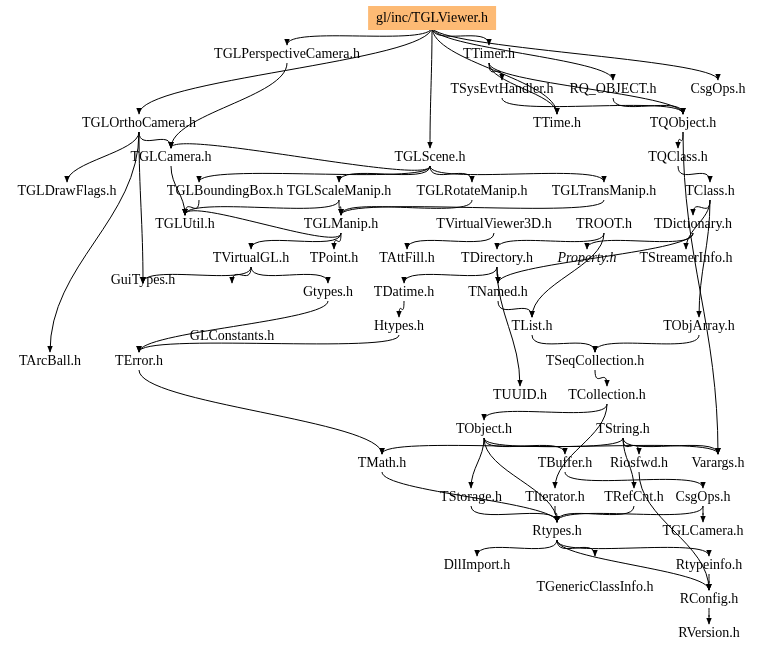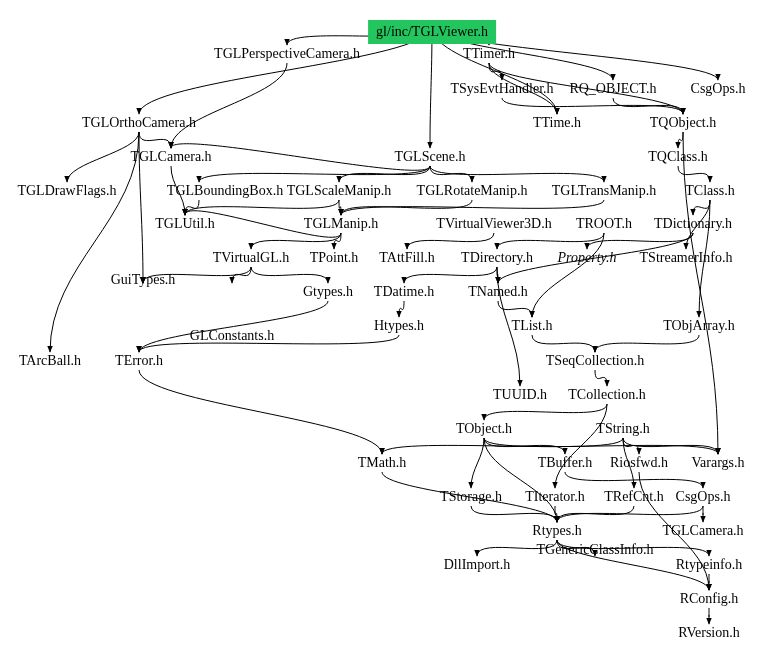--- a/index.html
+++ b/index.html
@@ -106,21 +106,21 @@
         <path d="M557,540 C557,560 595,536 595,556" class="edge" stroke="#000000" marker-end="url(#arrow)"></path>
         <path d="M557,540 C557,560 709,536 709,556" class="edge" stroke="#000000" marker-end="url(#arrow)"></path>
         <path d="M557,540 C557,560 709,570 709,590" class="edge" stroke="#000000" marker-end="url(#arrow)"></path>
         <path d="M709,574 C709,594 709,570 709,590" class="edge" stroke="#000000" marker-end="url(#arrow)"></path>
         <path d="M709,608 C709,628 709,604 709,624" class="edge" stroke="#000000" marker-end="url(#arrow)"></path>
         <path d="M639,472 C639,519.2 709,542.8 709,590" class="edge" stroke="#000000" marker-end="url(#arrow)"></path>
       </g>
   </svg>
 
   <div id="node-layer">
-      <div class="node root" style="left: 432px; top: 32px; background: #22c55e;">gl/inc/TGLViewer.h</div>
+      <div class="node root" style="left: 432px; top: 18px; background: #fdba74;">gl/inc/TGLViewer.h</div>
       <div class="node" style="left: 287px; top: 54px;">TGLPerspectiveCamera.h</div>
       <div class="node" style="left: 489px; top: 54px;">TTimer.h</div>
       <div class="node" style="left: 502px; top: 89px;">TSysEvtHandler.h</div>
       <div class="node" style="left: 613px; top: 89px;">RQ_OBJECT.h</div>
       <div class="node" style="left: 718px; top: 89px;">CsgOps.h</div>
       <div class="node" style="left: 139px; top: 123px;">TGLOrthoCamera.h</div>
       <div class="node" style="left: 557px; top: 123px;">TTime.h</div>
       <div class="node" style="left: 683px; top: 123px;">TQObject.h</div>
       <div class="node" style="left: 171px; top: 157px; font-family: Liberation Serif, serif;">TGLCamera.h</div>
       <div class="node" style="left: 430px; top: 157px;">TGLScene.h</div>
@@ -161,18 +161,18 @@
       <div class="node" style="left: 565px; top: 463px;">TBuffer.h</div>
       <div class="node" style="left: 639px; top: 463px;">Riosfwd.h</div>
       <div class="node" style="left: 718px; top: 463px;">Varargs.h</div>
       <div class="node" style="left: 471px; top: 497px;">TStorage.h</div>
       <div class="node" style="left: 555px; top: 497px;">TIterator.h</div>
       <div class="node" style="left: 634px; top: 497px;">TRefCnt.h</div>
       <div class="node" style="left: 703px; top: 497px;">CsgOps.h</div>
       <div class="node" style="left: 557px; top: 531px;">Rtypes.h</div>
       <div class="node" style="left: 703px; top: 531px;">TGLCamera.h</div>
       <div class="node" style="left: 477px; top: 565px;">DllImport.h</div>
-      <div class="node" style="left: 595px; top: 550px;">TGenericClassInfo.h</div>
+      <div class="node" style="left: 595px; top: 587px;">TGenericClassInfo.h</div>
       <div class="node" style="left: 709px; top: 565px;">Rtypeinfo.h</div>
       <div class="node" style="left: 709px; top: 599px;">RConfig.h</div>
       <div class="node" style="left: 709px; top: 633px;">RVersion.h</div>
     </div>
 </div>
 
 </body></html>

